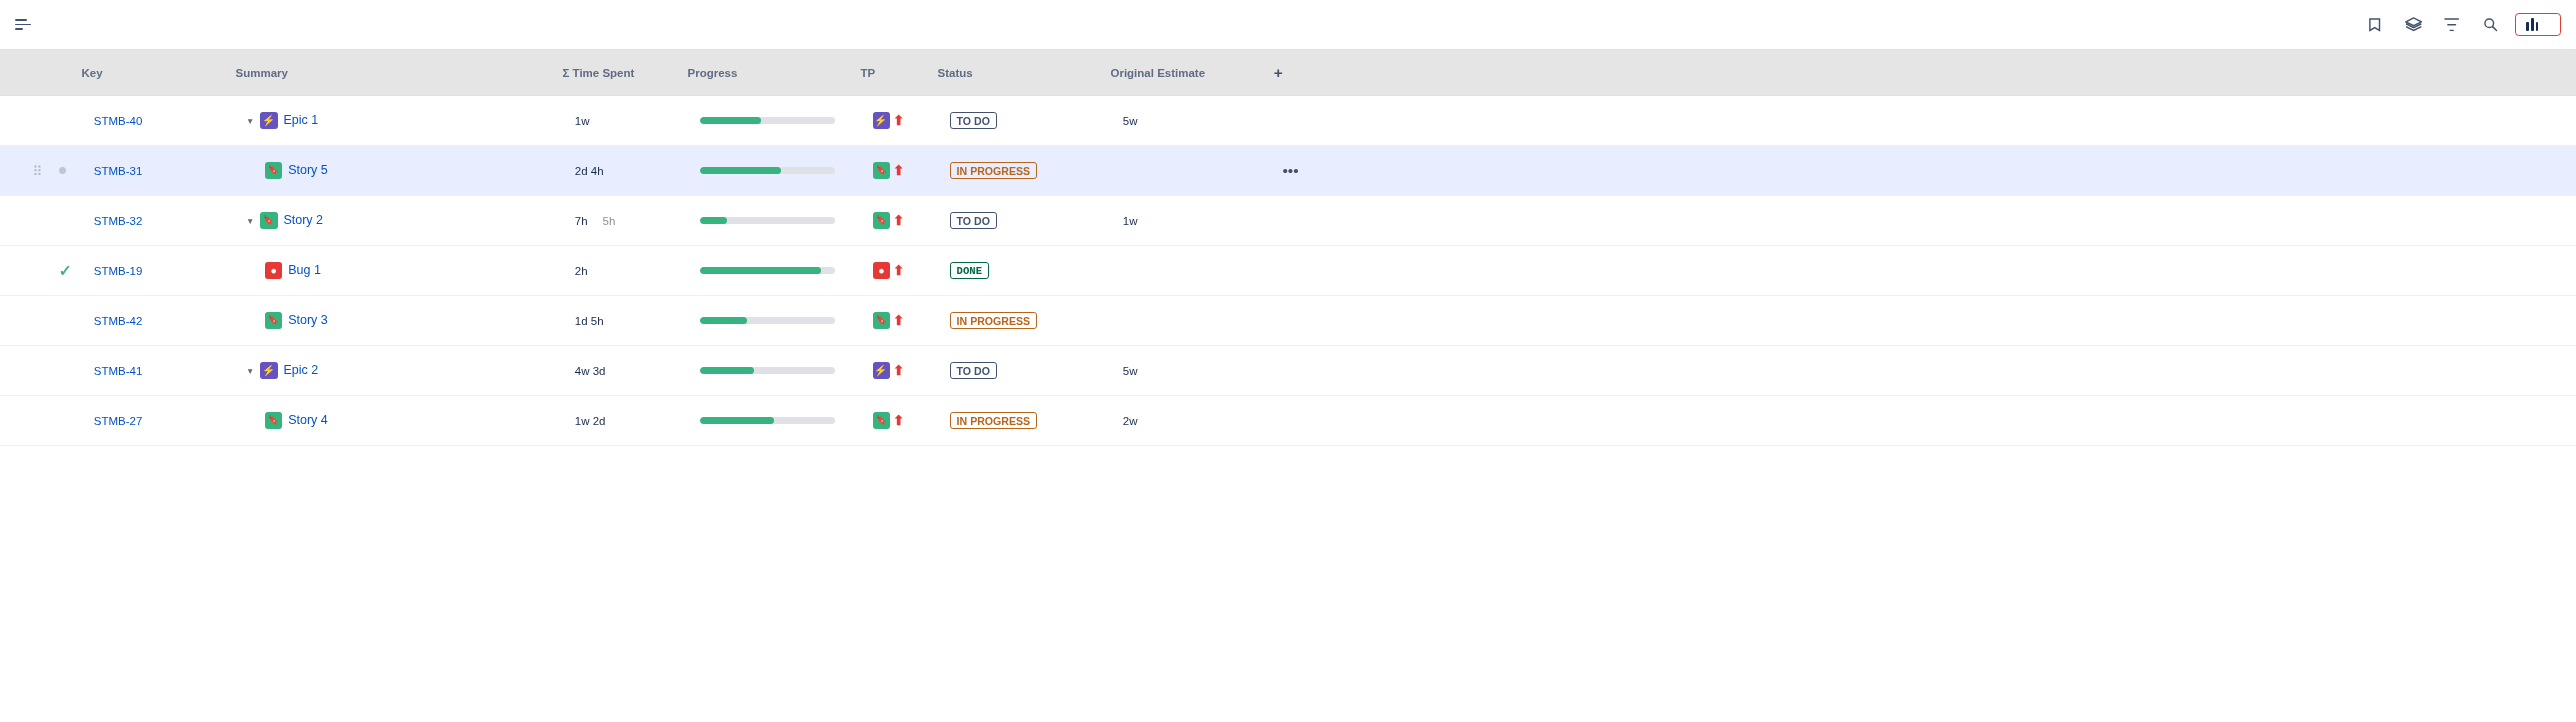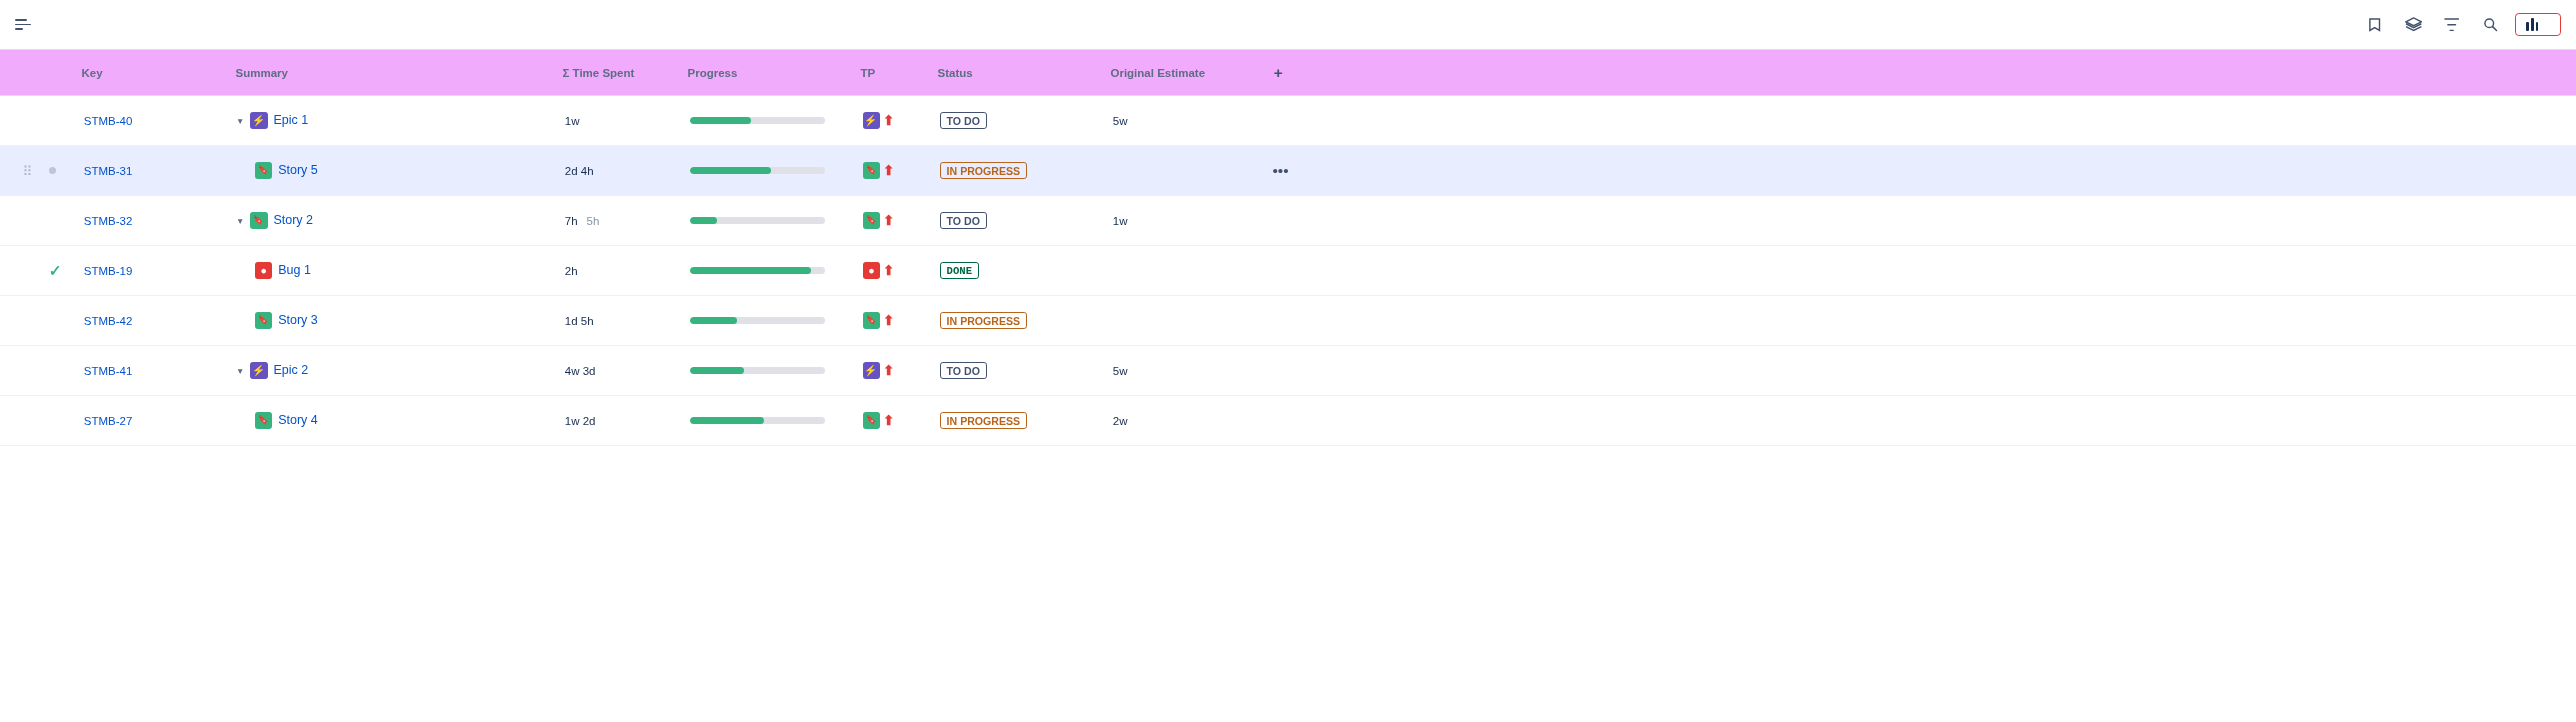--- a/index.html
+++ b/index.html
@@ -76,37 +76,37 @@
       border-radius: 1px;
     }
 
     .col-headers {
       display: grid;
       grid-template-columns: 35px 35px 154px 327px 125px 173px 77px 173px 154px 35px;
       align-items: center;
       padding: 0 7.7px;
       height: 46px;
       border-bottom: 1.9px solid #e0e0e0;
-      background: #f0abfc;
+      background: #e5e5e5;
       position: sticky;
       top: 0;
       z-index: 10;
     }
     .col-header {
       font-size: 11.5px;
       font-weight: 600;
       color: #5e6c84;
       padding: 0 3.8px;
     }
 
     .table-row {
       display: grid;
       grid-template-columns: 35px 35px 154px 327px 125px 173px 77px 173px 154px 35px;
       align-items: center;
-      padding: 0 10px;
+      padding: 0 20px;
       height: 50px;
       border-bottom: 1px solid #f0f0f0;
       cursor: pointer;
     }
     .table-row.highlighted { background: #e8eeff; }
 
     .cell {
       padding: 0 3.8px;
       display: flex;
       align-items: center;
@@ -203,21 +203,21 @@
       font-family: Liberation Mono, monospace;
     }
 
     .time-spent {
       font-size: 11.5px;
       color: #172b4d;
     }
     .time-secondary {
       font-size: 11.5px;
       color: #8993a4;
-      margin-left: 9px;
+      margin-left: 15px;
     }
 
     .orig-estimate {
       font-size: 11.5px;
       color: #172b4d;
     }
 
     .drag-handle {
       display: flex;
       align-items: center;

